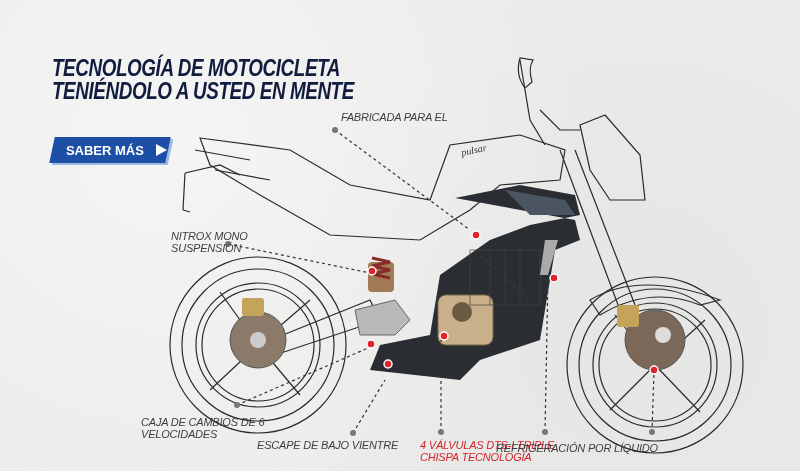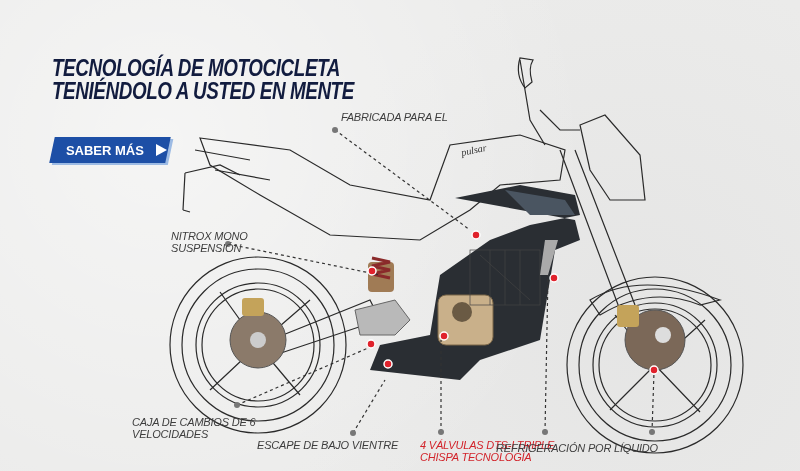--- a/index.html
+++ b/index.html
@@ -133,21 +133,21 @@
   </g>
 </svg>
 
 <div class="label" style="left:341px; top:111px;">
   <div>Fabricada para el</div>
 </div>
 <div class="label" style="left:142px; top:230px;margin-left:29px;">
   <div>Nitrox mono</div>
   <div>suspensión</div>
 </div>
-<div class="label" style="left:132px; top:416px;">
+<div class="label" style="left:141px; top:416px;">
   <div>Caja de cambios de 6</div>
   <div>velocidades</div>
 </div>
 <div class="label" style="left:257px; top:439px;">
   <div>Escape de bajo vientre</div>
 </div>
 <div class="label red" style="left:420px; top:439px;">
   <div>4 válvulas DTS-i triple</div>
   <div>chispa tecnología</div>
 </div>

